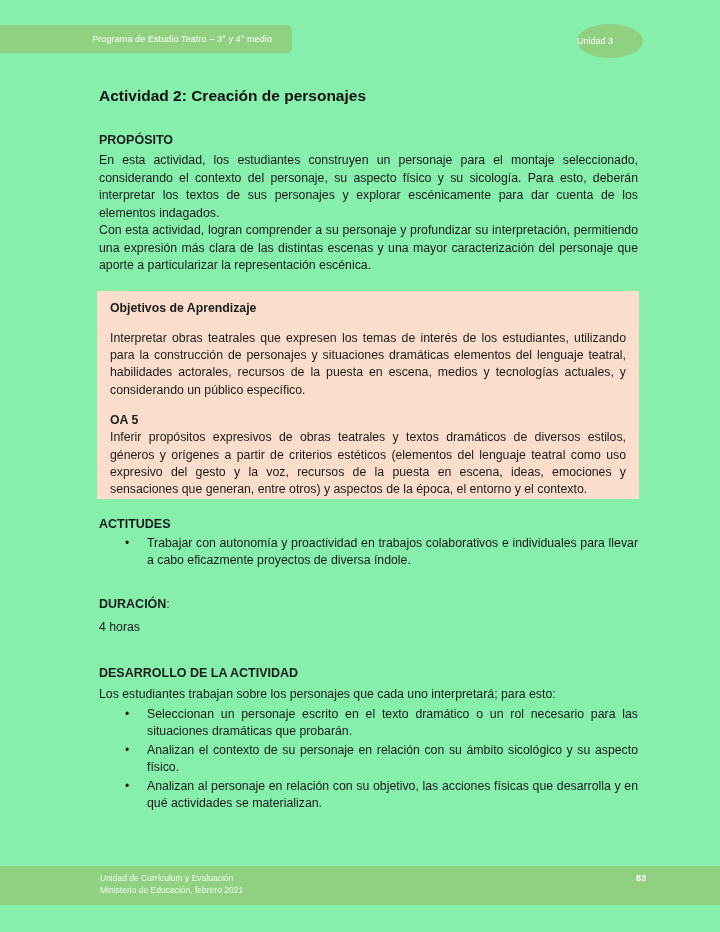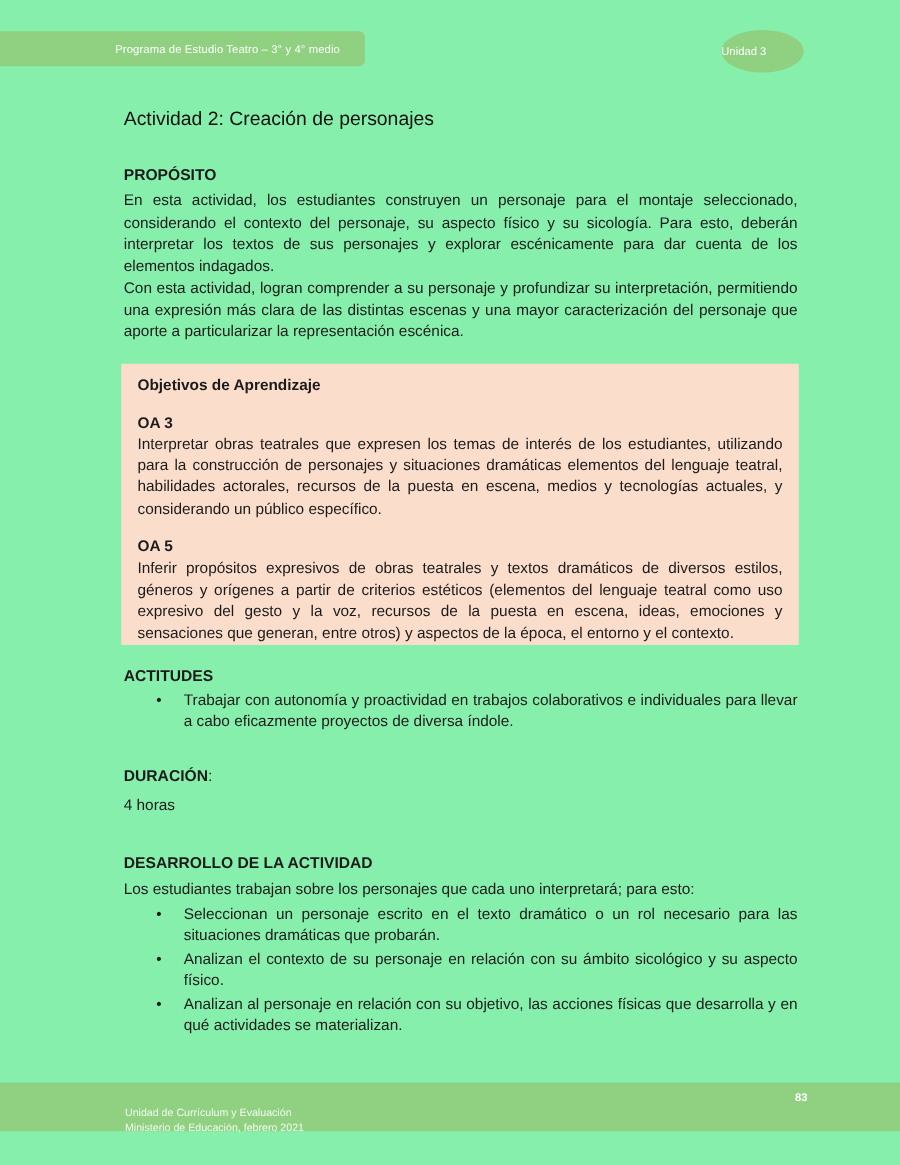--- a/index.html
+++ b/index.html
@@ -43,21 +43,21 @@
     justify-content: flex-start;
   }
   .unit-badge span { color: #ffffff; font-size: 9px; }
 
   
   .content {
     padding: 86px 82px 0 99px;
   }
   h1.title {
     font-size: 15.5px;
-    font-weight: normal;
+    font-weight: bold;
     line-height: 20px;
     color: #111111;
   }
   h2.section {
     font-size: 12.5px;
     font-weight: bold;
     line-height: 17px;
     margin-top: 26px;
   }
   h2.section .colon { font-weight: normal; }
@@ -128,21 +128,21 @@
 
   
   .footer-bar {
     position: absolute;
     left: 0; bottom: 27px;
     width: 720px; height: 39px;
     background: #8FD181;
   }
   .footer-left {
     position: absolute;
-    left: 100px; top: 18px;
+    left: 100px; top: 6px;
     color: #f2fbef;
     font-size: 8.5px;
     line-height: 12px;
   }
   .footer-page {
     position: absolute;
     left: 636px; top: 7px;
     color: #ffffff;
     font-size: 9px;
     font-weight: bold;
@@ -164,21 +164,20 @@
 
     <h1 class="title">Actividad 2: Creación de personajes</h1>
 
     <h2 class="section">PROPÓSITO</h2>
     <p class="body">En esta actividad, los estudiantes construyen un personaje para el montaje seleccionado, considerando el contexto del personaje, su aspecto físico y su sicología. Para esto, deberán interpretar los textos de sus personajes y explorar escénicamente para dar cuenta de los elementos indagados.</p>
     <p class="body">Con esta actividad, logran comprender a su personaje y profundizar su interpretación, permitiendo una expresión más clara de las distintas escenas y una mayor caracterización del personaje que aporte a particularizar la representación escénica.</p>
 
     <div class="oa-box">
       <h3>Objetivos de Aprendizaje</h3>
       <div class="oa-item">
-        <h4>OA 3</h4>
         <p>Interpretar obras teatrales que expresen los temas de interés de los estudiantes, utilizando para la construcción de personajes y situaciones dramáticas elementos del lenguaje teatral, habilidades actorales, recursos de la puesta en escena, medios y tecnologías actuales, y considerando un público específico.</p>
       </div>
       <div class="oa-item">
         <h4>OA 5</h4>
         <p>Inferir propósitos expresivos de obras teatrales y textos dramáticos de diversos estilos, géneros y orígenes a partir de criterios estéticos (elementos del lenguaje teatral como uso expresivo del gesto y la voz, recursos de la puesta en escena, ideas, emociones y sensaciones que generan, entre otros) y aspectos de la época, el entorno y el contexto.</p>
       </div>
     </div>
 
     <h2 class="section" style="margin-top:17px">ACTITUDES</h2>
     <ul class="bullets">

